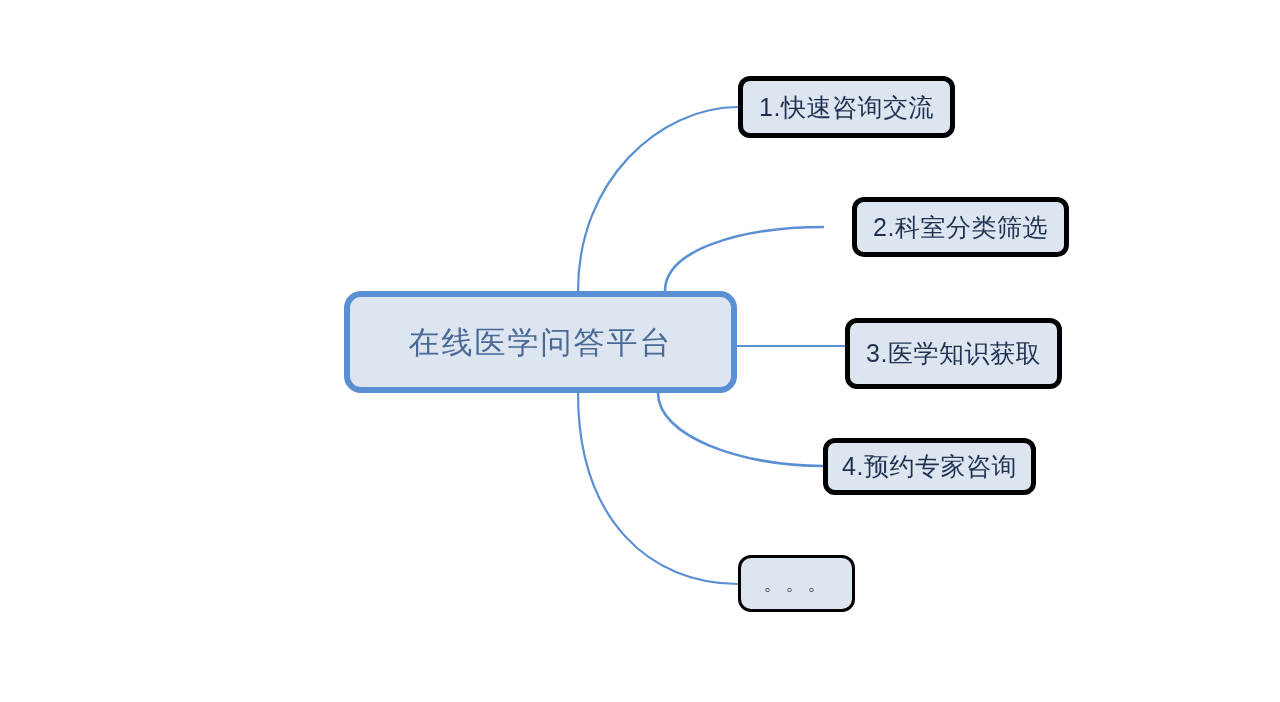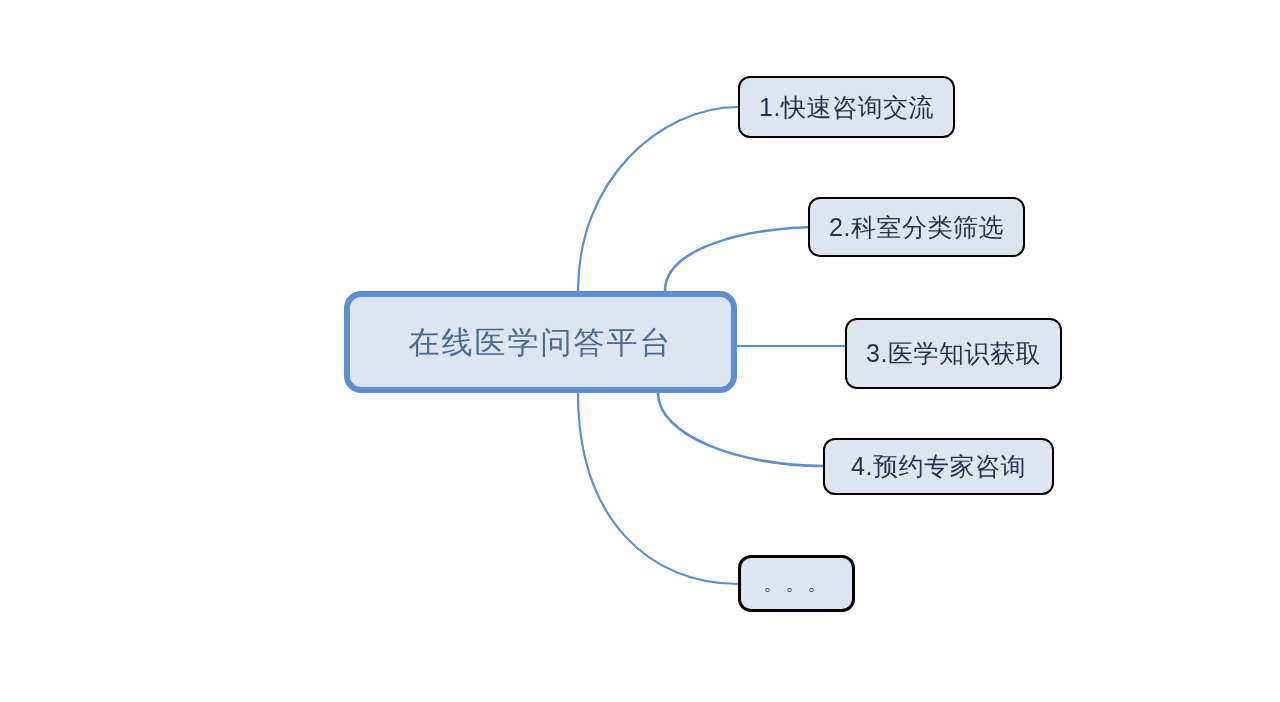--- a/index.html
+++ b/index.html
@@ -33,21 +33,21 @@
     pointer-events: none;
   }
 
   .node {
     position: absolute;
     box-sizing: border-box;
     display: flex;
     align-items: center;
     justify-content: center;
     background: #dde5f1;
-    border: 2px solid #000000;
+    border: 5px solid #000000;
     border-radius: 12px;
     color: #1f3050;
     white-space: nowrap;
   }
 
   .node-label {
     display: block;
     line-height: 1;
     letter-spacing: 0.5px;
   }
@@ -70,35 +70,35 @@
   }
 
   
   #node-1 {
     left: 738px;
     top: 76px;
     width: 217px;
     height: 62px;
   }
   #node-2 {
-    left: 808px;
+    left: 852px;
     top: 197px;
     width: 217px;
     height: 60px;
   }
   #node-3 {
     left: 845px;
     top: 318px;
     width: 217px;
     height: 71px;
   }
   #node-4 {
     left: 823px;
     top: 438px;
-    width: 231px;
+    width: 213px;
     height: 57px;
   }
   .branch .node-label {
     font-size: 25px;
     color: #1f3050;
   }
 
   
   #node-more {
     left: 738px;

